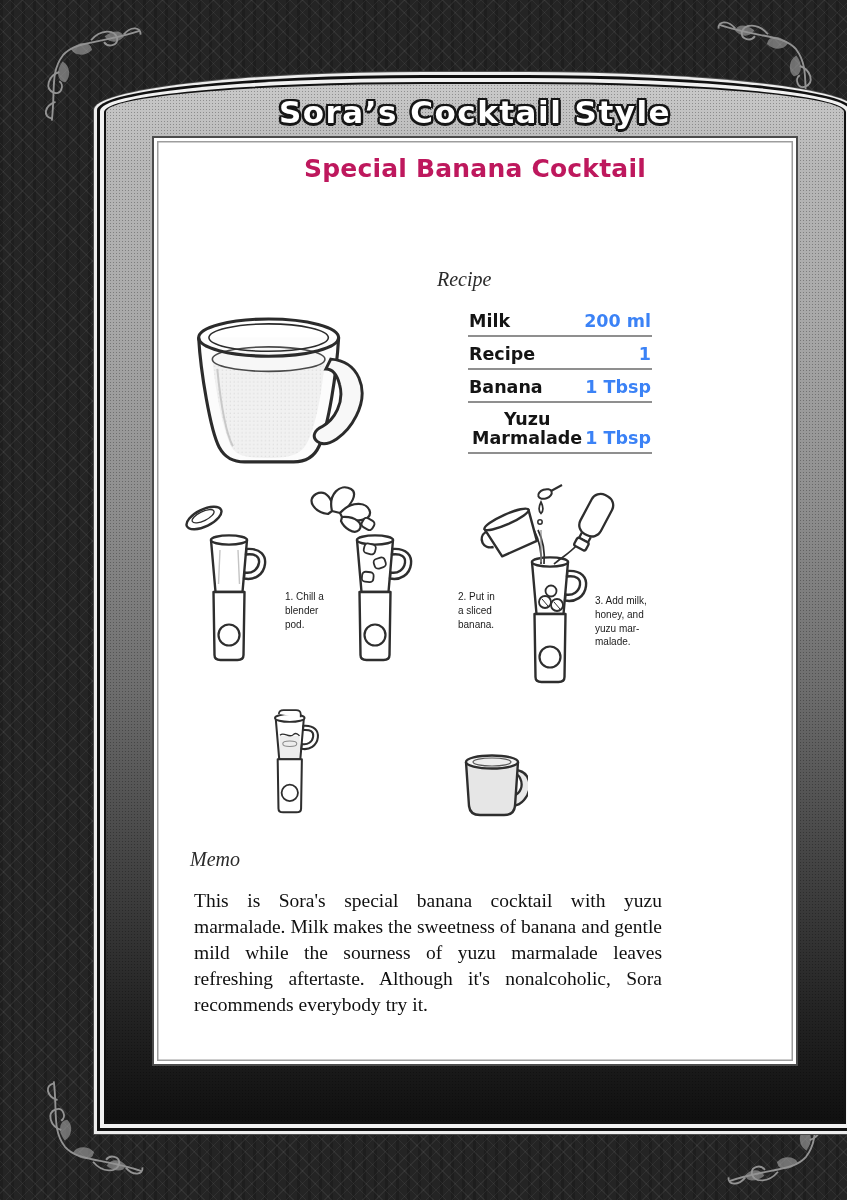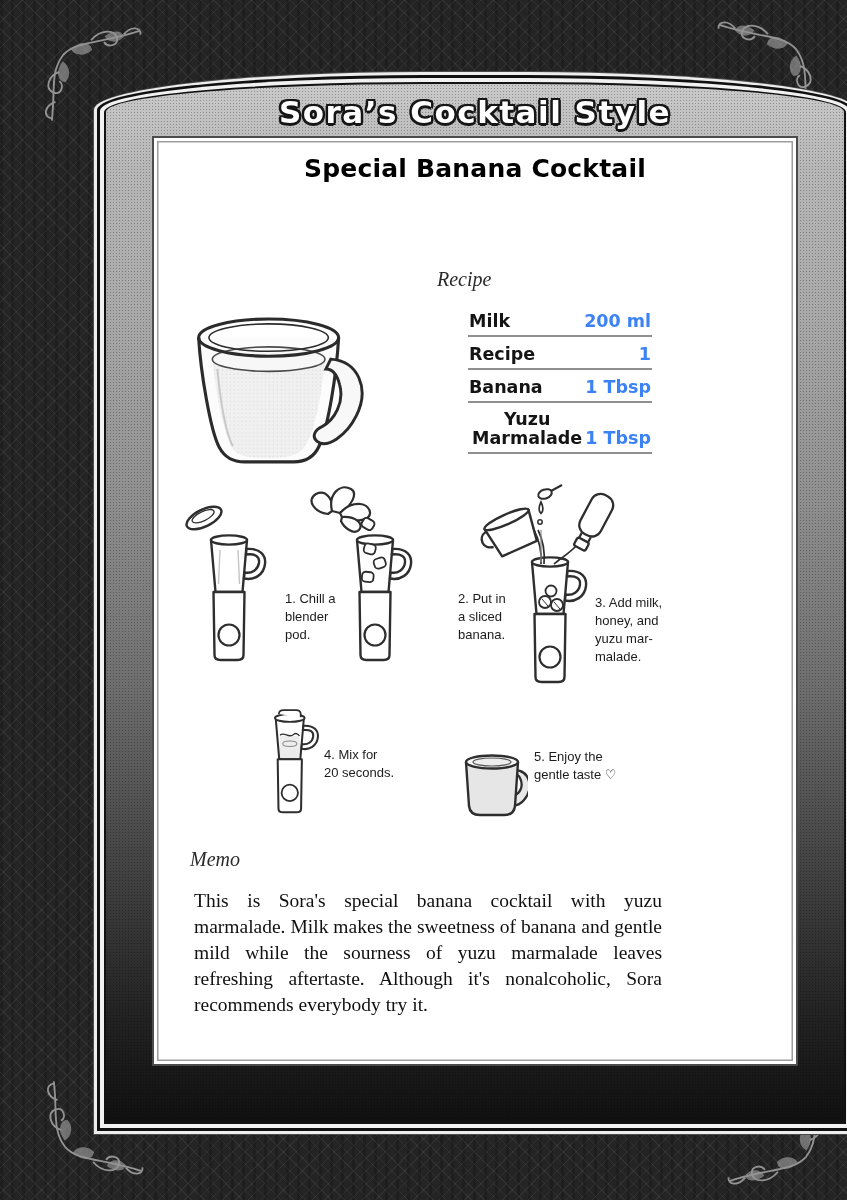--- a/index.html
+++ b/index.html
@@ -27,33 +27,33 @@
     background:linear-gradient(180deg,#c9c9c9 0%,#b7b7b7 8%,#a9a9a9 22%,#8f8f8f 40%,#6e6e6e 58%,#464646 74%,#242424 89%,#101010 100%);}
   .mat::after{content:"";position:absolute;inset:0;border-radius:318px 318px 0 0/28px 28px 0 0;
     background-image:radial-gradient(rgba(0,0,0,0.28) 0.8px, transparent 0.9px);background-size:3px 3px;pointer-events:none;}
   .banner{position:absolute;top:10px;left:0;right:0;text-align:center;z-index:2;
     font-family:"DejaVu Sans",sans-serif;font-weight:bold;font-size:31px;letter-spacing:1.5px;color:#ffffff;
     text-shadow:-2px -2px 0 #161616,2px -2px 0 #161616,-2px 2px 0 #161616,2px 2px 0 #161616,0 -2.5px 0 #161616,0 2.5px 0 #161616,-2.5px 0 0 #161616,2.5px 0 0 #161616;}
   .panel{position:absolute;left:46px;right:46px;top:52px;bottom:56px;background:#ffffff;z-index:1;
     border:2px solid #4c4c4c;box-shadow:inset 0 0 0 3px #ffffff, inset 0 0 0 4.5px #9d9d9d;}
   
   .recipe-title{position:absolute;top:16px;left:0;right:0;text-align:center;
-    font-family:"DejaVu Sans",sans-serif;font-weight:bold;font-size:25px;color:#000000;letter-spacing:.2px;}
+    font-family:"DejaVu Sans",sans-serif;font-weight:bold;font-size:25px;color:#be185d;letter-spacing:.2px;}
   .serif-heading{position:absolute;font-family:"Liberation Serif",serif;font-style:italic;font-size:20px;color:#2a2a2a;}
   .recipe-heading{left:283px;top:130px;}
   .memo-heading{left:36px;top:710px;}
   .ing-table{position:absolute;left:314px;top:166px;width:184px;text-align:center;}
   .ing-row{display:flex;justify-content:space-between;align-items:flex-end;
     border-bottom:2px solid #8f8f8f;padding:7px 1px 4px;}
   .ing-name{font-family:"DejaVu Sans",sans-serif;font-weight:bold;font-size:17.5px;color:#141414;line-height:1.08;max-width:118px;}
   .ing-amount{font-family:"DejaVu Sans",sans-serif;font-weight:bold;font-size:17.5px;color:#3b82f6;white-space:nowrap;}
   .illus{position:absolute;}
   .hero{left:28px;top:158px;}
   .step-caption{position:absolute;white-space:pre-line;font-family:"Liberation Sans",sans-serif;
-    font-size:13px;line-height:1.38;color:#1c1c1c;}
+    font-size:10px;line-height:1.38;color:#1c1c1c;}
   .cap1{left:131px;top:452px;width:86px;}
   .cap2{left:287px;top:452px;width:86px;margin-left:17px;}
   .cap3{left:441px;top:456px;width:92px;}
   .cap4{left:170px;top:608px;width:110px;}
   .cap5{left:380px;top:610px;width:134px;}
   .memo-text{position:absolute;left:40px;top:750px;width:468px;
     font-family:"Liberation Serif",serif;font-size:19.5px;line-height:1.33;color:#101010;text-align:justify;}
 </style>
 </head>
 <body>
@@ -249,29 +249,25 @@
             <path d="M68.5,51 C83,50 88,58 87,66 C85.8,77 76,82.5 66,80.5 L66.6,74.5 C74,76 80,71.5 81,64.8 C81.8,58.5 77.5,55.5 68,56.5 Z" fill="#fff"></path>
             <path d="M35.5,94 L66.5,94 L65.5,157 Q65.5,162 59.5,162 L42.5,162 Q36.5,162 36.5,157 Z" fill="#fff"></path>
             <circle cx="51" cy="137" r="10.5" fill="#fff" stroke-width="2.3"></circle>
           </g>
           <ellipse cx="51" cy="41" rx="19" ry="5" fill="#fff" stroke="#2e2e2e" stroke-width="2.4"></ellipse>
           <path d="M37,36 Q37,31 43,31 L59,31 Q65,31 65,36 L65,40" fill="#fff" stroke="#2e2e2e" stroke-width="2.2"></path>
           <path d="M38.5,63 C44,58 50,68 56,62 C59,59.5 62,62 63.5,64" fill="none" stroke="#2e2e2e" stroke-width="1.7"></path>
           <ellipse cx="51" cy="74" rx="9" ry="3.5" fill="none" stroke="#8a8a8a" stroke-width="1.3"></ellipse>
         </g>
       </svg>
-      <div class="step-caption cap4">4. Mix for
-20 seconds.</div>
 
       <svg class="illus" style="left:302px;top:610px;" width="72" height="76" viewBox="0 0 72 76">
         <path d="M58,22 C74,22 78,40 68,52 C62,59 52,60 50,53 C49,48 54,46.5 58,47.5 C64,45.5 68,38 64,30 C62,25.5 59,26.5 57,26.5 Z" fill="#e8e8e8" stroke="#2e2e2e" stroke-width="2.3"></path>
         <path d="M10,14 L13,58 Q14,67 24,67 L48,67 Q58,67 59,58 L62,14" fill="#e6e6e6" stroke="#2e2e2e" stroke-width="2.4" stroke-linejoin="round"></path>
         <ellipse cx="36" cy="14" rx="26" ry="6.5" fill="#f5f5f5" stroke="#2e2e2e" stroke-width="2.4"></ellipse>
         <ellipse cx="36" cy="14" rx="19" ry="4" fill="#ededed" stroke="#5a5a5a" stroke-width="1.2"></ellipse>
       </svg>
-      <div class="step-caption cap5">5. Enjoy the
-gentle taste ♡</div>
 
       <div class="serif-heading memo-heading">Memo</div>
       <div class="memo-text">This is Sora's special banana cocktail with yuzu marmalade. Milk makes the sweetness of banana and gentle mild while the sourness of yuzu marmalade leaves refreshing aftertaste.  Although it's nonalcoholic, Sora recommends everybody try it.</div>
     </div>
   </div>
 </div>
 
 </body></html>

